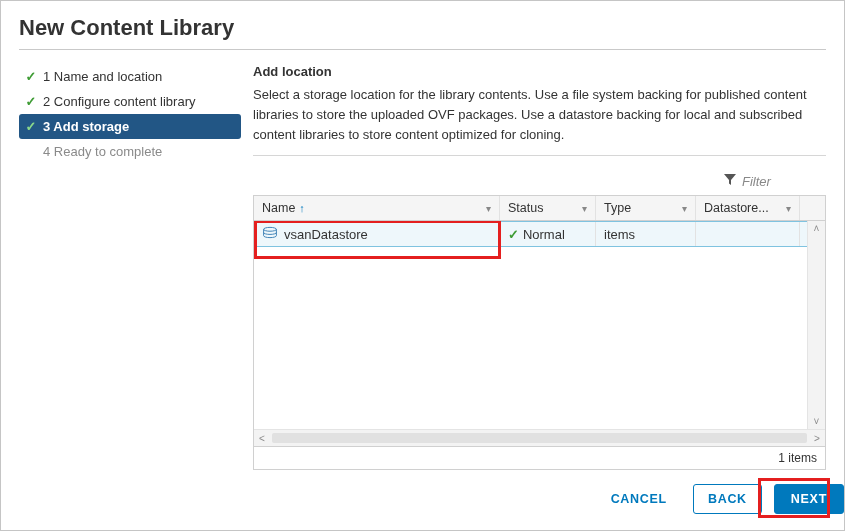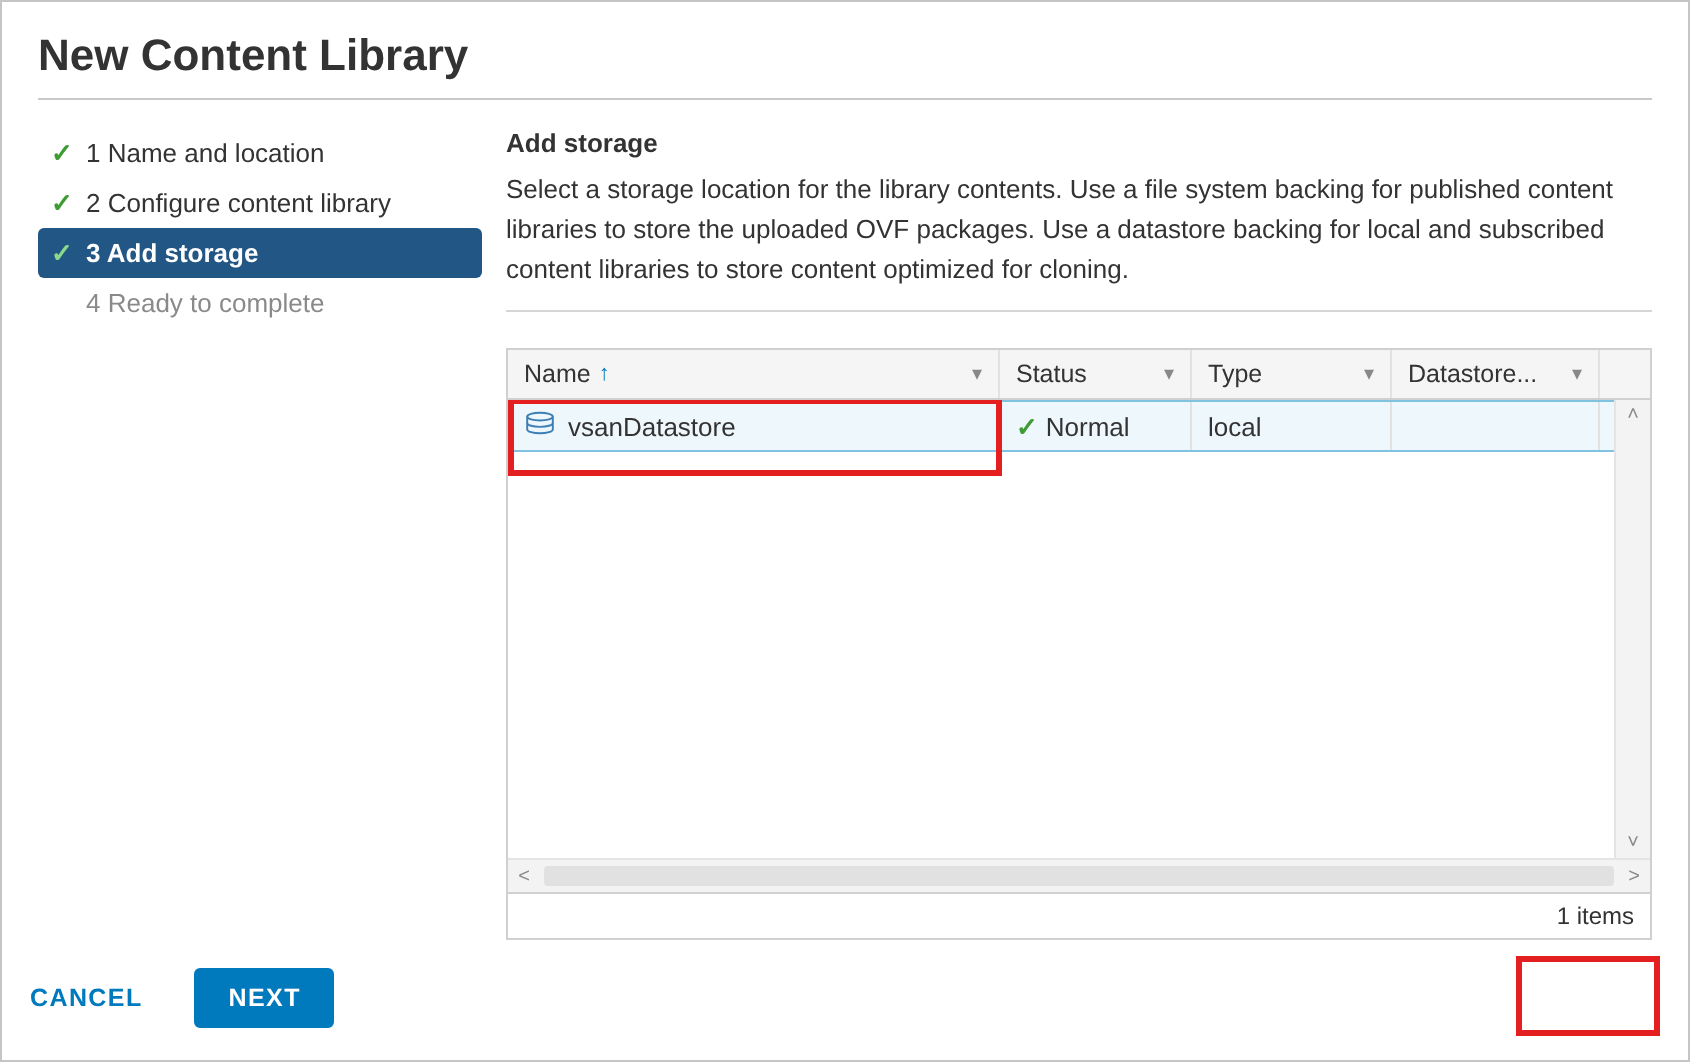--- a/index.html
+++ b/index.html
@@ -45,21 +45,21 @@
   .ds-icon svg { width:16px; height:13px; margin-right:6px; }
   .ok-icon { color:#3f9c35; font-weight:bold; margin-right:4px; }
   .highlight { position:absolute; border:3px solid #e41f1f; pointer-events:none; }
   .hl-row { left:0; top:-1px; width:247px; height:39px; }
   .scroll-side { position:absolute; right:0; top:0; bottom:0; width:18px; background:#f3f3f3; display:flex; flex-direction:column; align-items:center; justify-content:space-between; border-left:1px solid #e4e4e4;}
   .scroll-side span { color:#8a8a8a; font-size:10px; padding:2px 0; }
   .hscroll { display:flex; align-items:center; height:17px; background:#f3f3f3; border-top:1px solid #e4e4e4; }
   .hscroll .arrow { width:16px; text-align:center; color:#8a8a8a; font-size:10px; }
   .hscroll .track { flex:1; height:10px; background:#e1e1e1; margin:0 2px; border-radius:2px; }
   .gridfooter { display:flex; justify-content:flex-end; padding:4px 8px; font-size:12px; color:#333; border-top:1px solid #d0d0d0; }
-  .footer { display:flex; justify-content:flex-start; align-items:center; gap:12px; padding:14px 10px 16px 0; position:relative; }
+  .footer { display:flex; justify-content:flex-end; align-items:center; gap:12px; padding:14px 0 16px 0; position:relative; }
   .btn { font-size:12.5px; letter-spacing:0.7px; font-weight:600; padding:7px 14px; border-radius:3px; cursor:pointer; }
   .btn.link { border:none; background:none; color:#0079bd; }
   .btn.outline { border:1px solid #0079bd; background:#fff; color:#0079bd; }
   .btn.primary { border:1px solid #0079bd; background:#0079bd; color:#fff; padding:7px 16px; }
   .hl-next { right:14px; bottom:12px; width:72px; height:40px; border:3px solid #e41f1f; position:absolute; pointer-events:none;}
 </style>
 </head>
 <body>
 
 <div class="window">
@@ -80,24 +80,32 @@
         <span class="chk">✓</span>
         <span class="lbl">3 Add storage</span>
       </div>
       <div class="step disabled">
         <span class="chk">✓</span>
         <span class="lbl">4 Ready to complete</span>
       </div>
     </div>
 
     <div class="main">
-      <div class="h2">Add storage</div>
+      <div class="h2">Add location</div>
       <div class="desc">Select a storage location for the library contents. Use a file system backing for published content libraries to store the uploaded OVF packages. Use a datastore backing for local and subscribed content libraries to store content optimized for cloning.</div>
       <hr class="main-hr">
 
+      <div class="filterbar">
+        <span class="filter-icon">
+          <svg width="12" height="12" viewBox="0 0 12 12">
+              <path d="M0 0 H12 L7 6 V11 L5 9.5 V6 Z" fill="#555"></path>
+            </svg>
+        </span>
+        <input class="filter-field" placeholder="Filter" style="">
+      </div>
 
       <div class="grid">
         <div class="gh">
           <div class="col">
             <span>Name</span>
             <span class="sort">↑</span>
             <span class="chev">▾</span>
           </div>
           <div class="col">
             <span>Status</span>
@@ -123,21 +131,21 @@
                     <path d="M2 3 V11 A8 2.4 0 0 0 18 11 V3" fill="none" stroke="#3b7fb5" stroke-width="1.2"></path>
                     <path d="M2 7 A8 2.4 0 0 0 18 7" fill="none" stroke="#3b7fb5" stroke-width="1.2"></path>
                   </svg>
               </span>
               <span>vsanDatastore</span>
             </div>
             <div class="col">
               <span class="ok-icon">✓</span>
               <span>Normal</span>
             </div>
-            <div class="col">local</div>
+            <div class="col">items</div>
             <div class="col"></div>
             <div class="col"></div>
           </div>
           <div class="highlight hl-row"></div>
           <div class="scroll-side">
             <span>˄</span>
             <span>˅</span>
           </div>
         </div>
 
@@ -148,16 +156,17 @@
         </div>
         <div class="gridfooter">
           <span>1 items</span>
         </div>
       </div>
     </div>
   </div>
 
   <div class="footer">
     <button class="btn link">CANCEL</button>
+    <button class="btn outline">BACK</button>
     <button class="btn primary">NEXT</button>
     <div class="hl-next"></div>
   </div>
 </div>
 
 </body></html>

